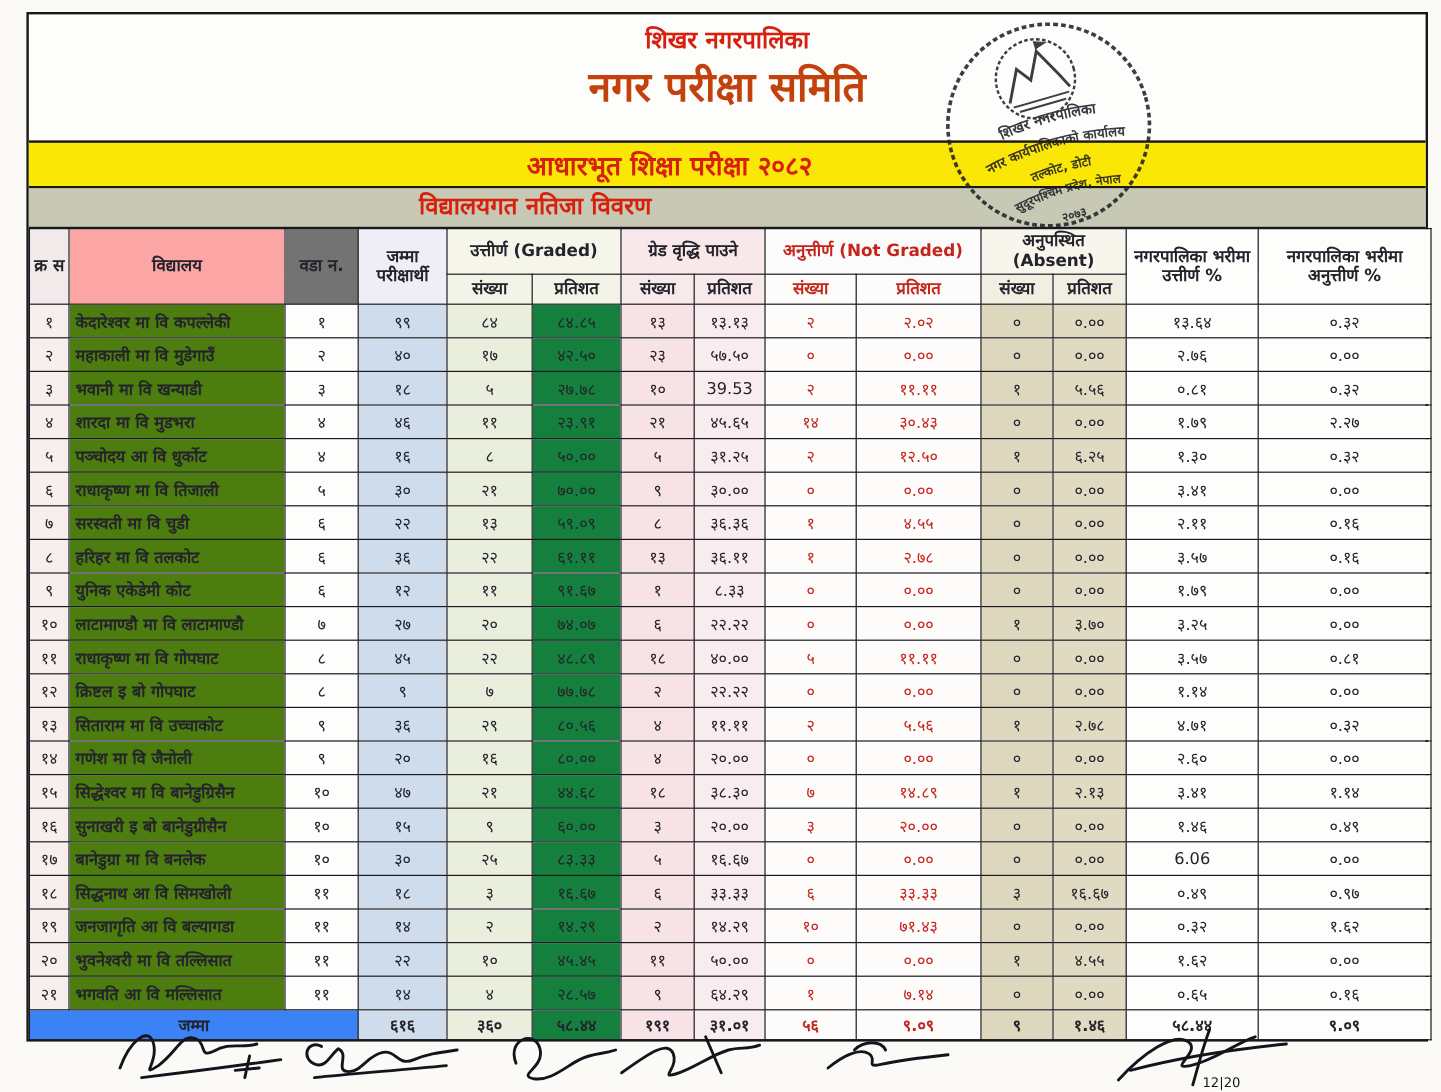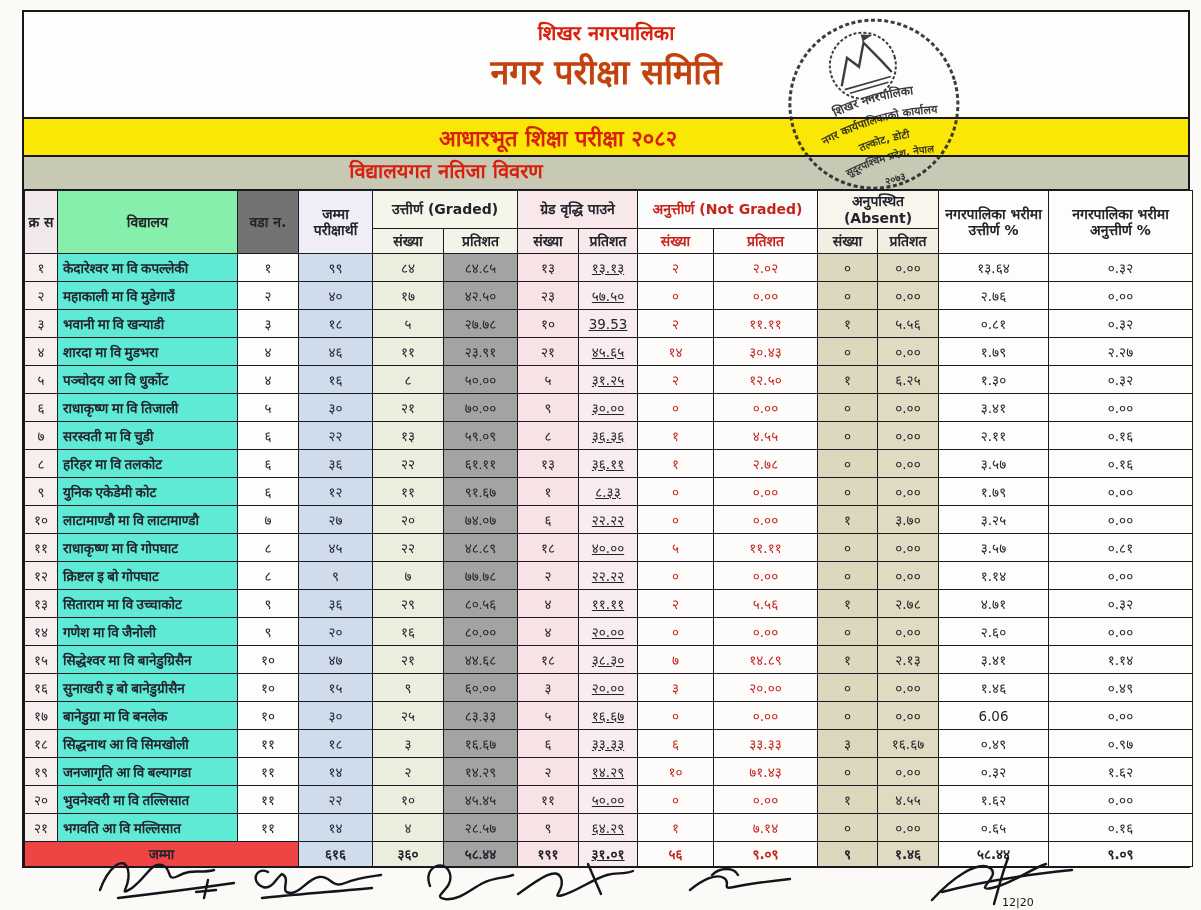--- a/index.html
+++ b/index.html
@@ -46,36 +46,36 @@
     color:#23232c;
   }
   table.results th{font-size:14px;font-weight:bold;line-height:1.15;white-space:normal;}
   table.results td{font-size:13.5px;font-weight:500;}
   tr.h1{height:38px;} tr.h2{height:25px;}
   tbody tr{height:28px;}
   tr.total-row{height:25px;}
   tr.total-row td{font-weight:bold;}
   .redtext{color:#c5241c !important;}
   
-  .th-sn{background:#f2eaea;} .th-school{background:#86efac;margin-top:28px;} .th-ward{background:#737373;}
+  .th-sn{background:#f2eaea;} .th-school{background:#fca5a5;margin-top:28px;} .th-ward{background:#737373;}
   .th-total{background:#efedf6;} .th-graded{background:#f6f5ea;} .th-gradeup{background:#f8e8e9;}
   .th-notgraded{background:#fcfbfb;} .th-absent{background:#f7f5ec;} .th-muni{background:#fdfdfc;}
   .sub-graded{background:#f3f3e7;} .sub-gradeup{background:#f8e9ea;}
   .sub-notgraded{background:#fdfcfb;} .sub-absent{background:#f1eee2;}
   
   .c-sn{background:#f7efee;}
-  .c-school{background:#5eead4;text-align:left !important;padding-left:5px !important;font-weight:600 !important;font-family:Liberation Serif, serif;}
+  .c-school{background:#4d7c0f;text-align:left !important;padding-left:5px !important;font-weight:600 !important;}
   .c-ward{background:#fdfdfb;}
   .c-total{background:#cedcec;}
-  .c-gn{background:#eaeedd;} .c-gp{background:#a3a3a3;font-family:Liberation Serif, serif;}
-  .c-grn{background:#f7e2e5;} .c-grp{background:#f9ecee;text-decoration:underline;}
+  .c-gn{background:#eaeedd;} .c-gp{background:#15803d;}
+  .c-grn{background:#f7e2e5;} .c-grp{background:#f9ecee;}
   .c-ngn{background:#fdfcfb;} .c-ngp{background:#fdfcfb;}
   .c-abn{background:#dcd7bd;} .c-abp{background:#dfdac1;}
   .c-mp{background:#fdfdfb;} .c-mf{background:#fdfdfb;}
-  .c-total-label{background:#ef4444;font-weight:bold;}
+  .c-total-label{background:#3b82f6;font-weight:bold;}
   
   .signatures{position:absolute;left:0;top:848px;width:1201px;height:62px;}
   .signatures path{fill:none;stroke:#14141c;stroke-width:2.4;stroke-linecap:round;stroke-linejoin:round;}
   .sig-note{font-size:11px;fill:#14141c;font-family:"DejaVu Sans",sans-serif;}
 </style>
 </head>
 <body>
 
 <div id="document">
 

